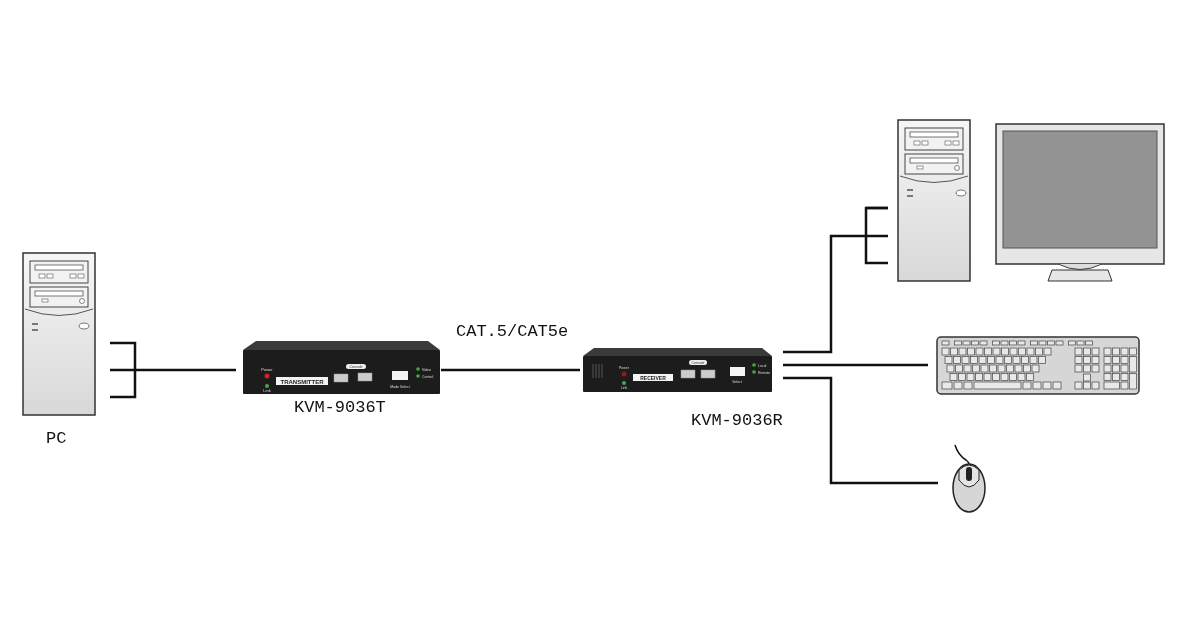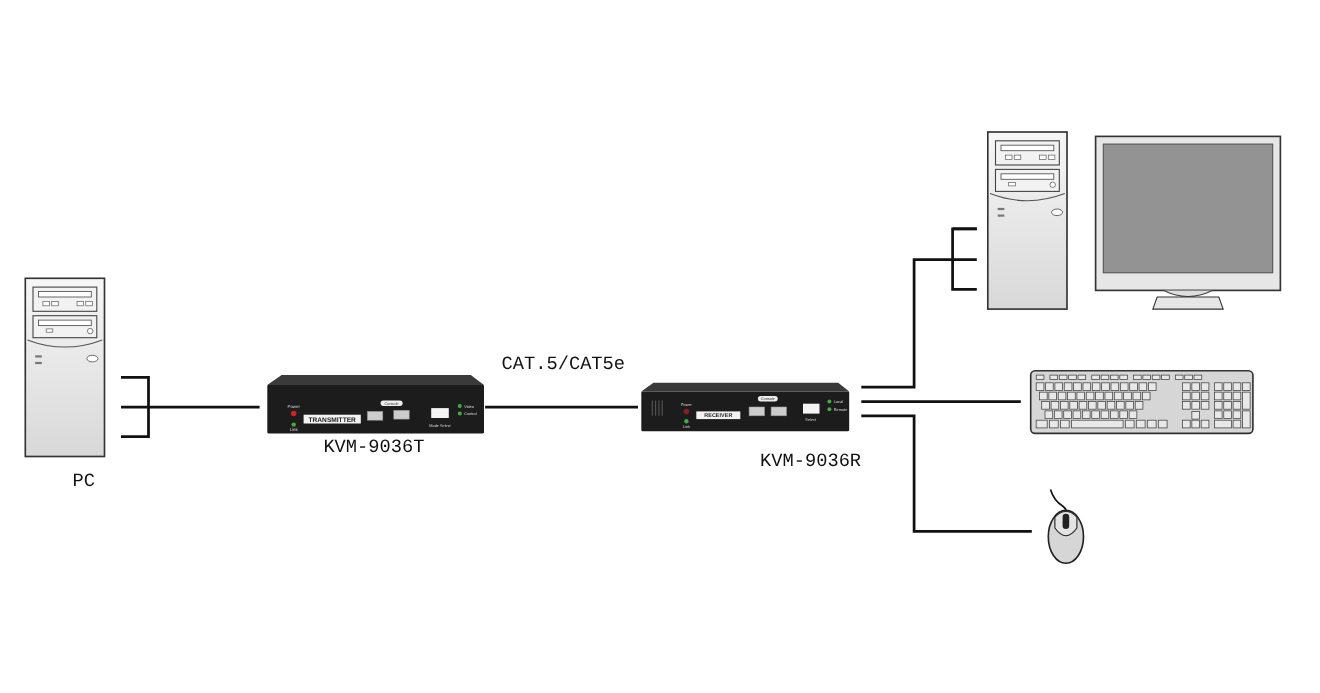--- a/index.html
+++ b/index.html
@@ -234,16 +234,16 @@
     </g>
 
   <g>
     <path d="M955,445 Q958,455 966,460 Q970,463 969,466" fill="none" stroke="#111" stroke-width="1.5"></path>
     <ellipse cx="969" cy="488" rx="16" ry="24" fill="#d6d6d6" stroke="#222" stroke-width="1.5"></ellipse>
     <path d="M959,470 Q969,460 979,470 L979,480 Q969,494 959,480 Z" fill="#e4e4e4" stroke="#222" stroke-width="1"></path>
     <rect x="966" y="467" width="6" height="14" rx="3" fill="#222"></rect>
   </g>
 </svg>
 
-<div class="label" style="left:46px; top:429px;margin-left:20px;">PC</div>
+<div class="label" style="left:46px; top:429px;">PC</div>
 <div class="label" style="left:294px; top:398px;">KVM-9036T</div>
 <div class="label" style="left:643px; top:411px;margin-left:48px;">KVM-9036R</div>
 <div class="label" style="left:456px; top:322px;">CAT.5/CAT5e</div>
 
 </body></html>

